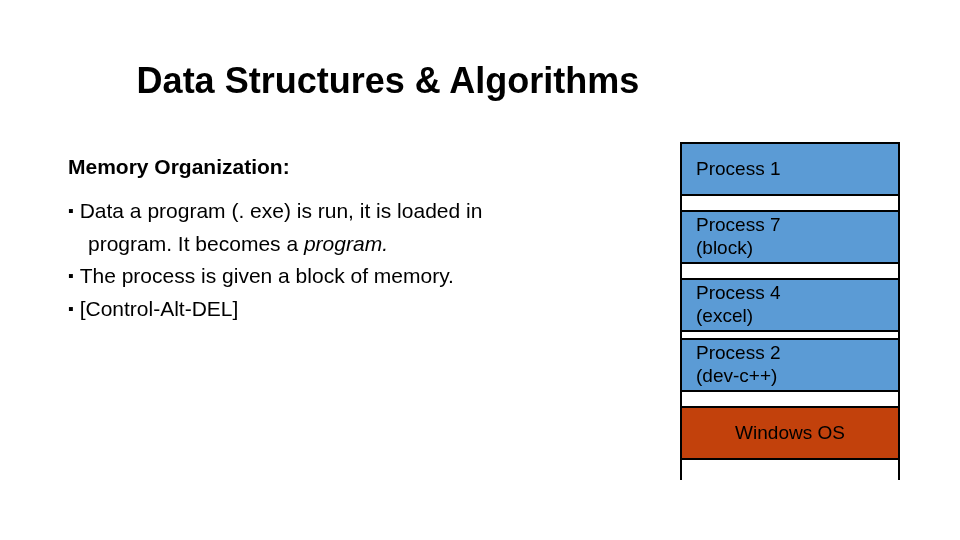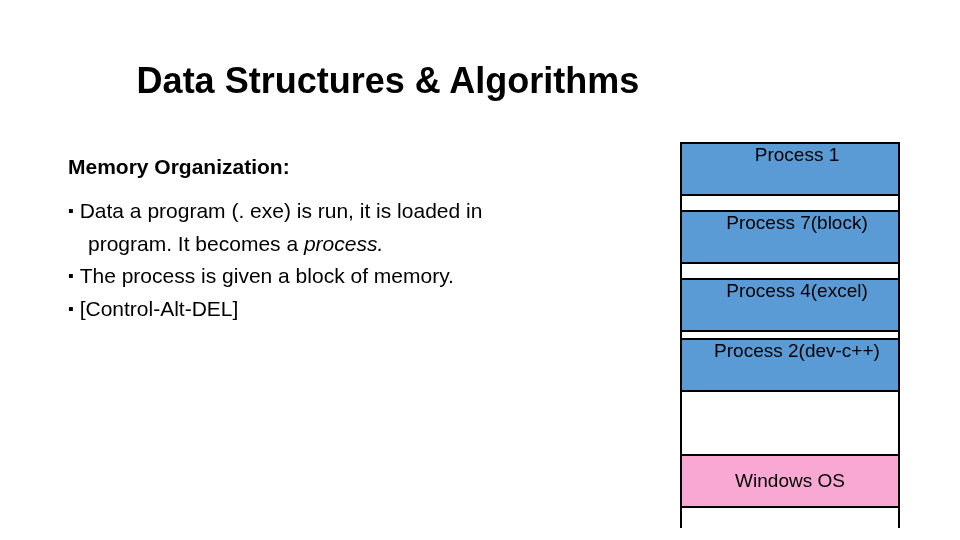--- a/index.html
+++ b/index.html
@@ -68,66 +68,65 @@
       width: 220px;
       border-left: 2px solid #000;
       border-right: 2px solid #000;
     }
     .process-cell {
       height: 54px;
       border-top: 2px solid #000;
       border-bottom: 2px solid #000;
       background: #5b9bd5;
       display: flex;
-      flex-direction: row;
+      flex-direction: column;
       justify-content: center;
       padding-left: 14px;
       font-size: 19px;
       color: #000;
       line-height: 1.2;
     }
     .gap-cell {
       height: 14px;
       background: white;
     }
     .gap-cell-small {
       height: 6px;
       background: white;
     }
     .os-cell {
       height: 54px;
       border-top: 2px solid #000;
       border-bottom: 2px solid #000;
-      background: #f9a8d4;
+      background: #c2410c;
       display: flex;
       align-items: center;
       justify-content: center;
       font-size: 19px;
       color: #000;
-      margin-top: 48px;
     }
     .bottom-stub {
       height: 20px;
       background: white;
     }
   </style>
 </head>
 <body>
 
 <div class="title">Data Structures &amp; Algorithms</div>
 
 <div class="content-left">
   <div class="subheading">Memory Organization:</div>
 
   <div class="bullet-line">
     <span class="bullet-marker">▪</span>
     <span class="bullet-text">Data a program (. exe) is run, it is loaded in</span>
   </div>
   <div class="indent">
-    <span>program. It becomes a </span><span class="italic">process.</span>
+    <span>program. It becomes a </span><span class="italic">program.</span>
   </div>
 
   <div class="bullet-line">
     <span class="bullet-marker">▪</span>
     <span class="bullet-text">The process is given a block of memory.</span>
   </div>
 
   <div class="bullet-line">
     <span class="bullet-marker">▪</span>
     <span class="bullet-text">[Control-Alt-DEL]</span>

